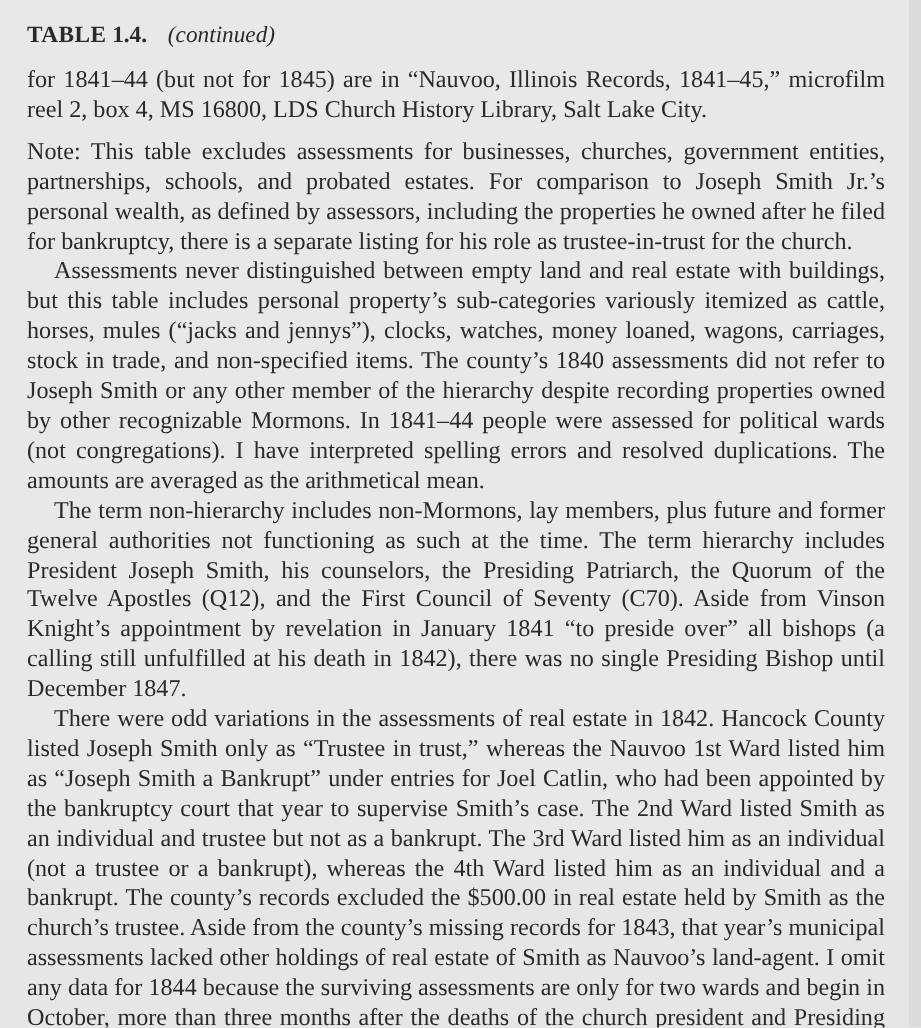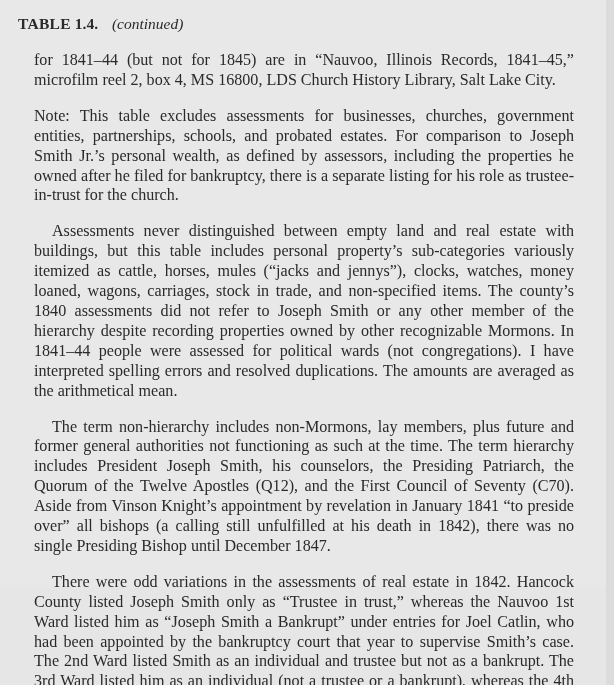--- a/index.html
+++ b/index.html
@@ -16,21 +16,21 @@
   }
   .edge { position: absolute; right: 0; top: 0; width: 8px; height: 685px; background: #dcdcdc; }
   .content {
     position: absolute; left: 18px; top: 14px; width: 572px;
   }
   .heading { font-size: 15.5px; line-height: 20px; margin: 0 0 10px 0; }
   .heading .label { font-weight: bold; font-variant: small-caps; letter-spacing: 0.3px; }
   .heading .num { font-weight: bold; }
   .heading .cont { font-style: italic; margin-left: 10px; }
   p {
-    margin: 16px; font-size: 16.1px; line-height: 19.9px;
+    margin: 0; font-size: 16.1px; line-height: 19.9px;
     text-align: justify; text-align-last: left;
   }
   p.source { margin-bottom: 8px; }
   p.indent { text-indent: 18px; }
   .note-label { }
 </style>
 </head>
 <body>
 
 <div class="page">

